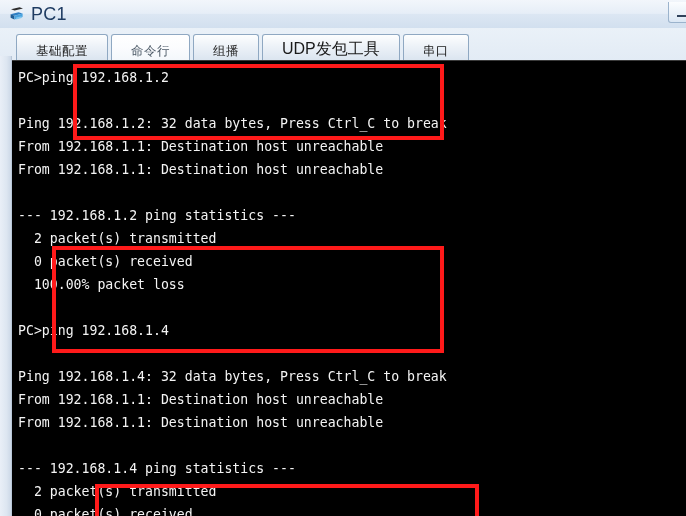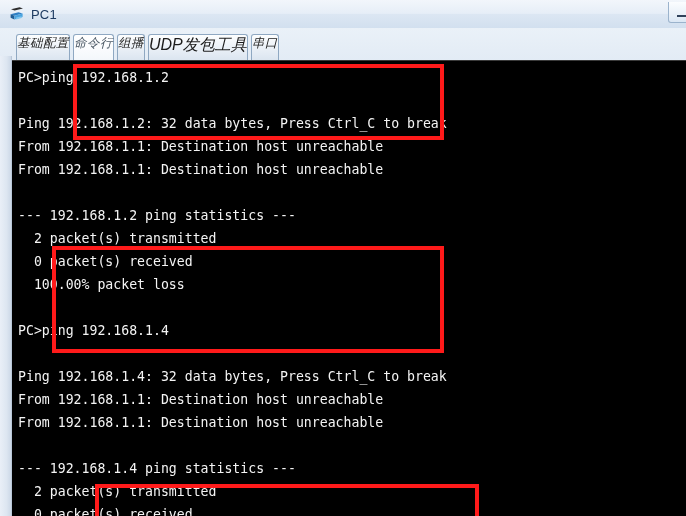--- a/index.html
+++ b/index.html
@@ -36,21 +36,21 @@
     padding-left: 8px;
   }
   #app-icon {
     width: 18px;
     height: 18px;
     flex: 0 0 18px;
     position: relative;
     margin-right: 5px;
   }
   #title-text {
-    font-size: 13px;
+    font-size: 18px;
     color: #1f3c62;
     letter-spacing: 0.2px;
     white-space: nowrap;
   }
   #winbtns {
     position: absolute;
     right: -14px;
     top: 2px;
     display: flex;
     align-items: flex-start;
@@ -92,27 +92,26 @@
   .tab {
     height: 26px;
     box-sizing: border-box;
     border: 1px solid #8fa8c2;
     border-bottom: none;
     border-radius: 3px 3px 0 0;
     background: linear-gradient(to bottom, #fdfefe 0%, #edf2f8 45%, #dbe5f0 100%);
     color: #1b1b1b;
     font-size: 12.5px;
     display: flex;
-    align-items: flex-start;
+    align-items: flex-end;
     justify-content: center;
     margin-right: 3px;
-    padding: 0 0;
+    padding: 0 19px;
     white-space: nowrap;
     letter-spacing: 0.5px;
-    font-style: italic;
   }
   .tab.selected {
     background: linear-gradient(to bottom, #ffffff 0%, #fbfcfe 50%, #f3f7fb 100%);
     color: #4d5a67;
   }
   .tab.t-udp { font-size: 16px; letter-spacing: 0; }
 
   
   #term-frame {
     position: absolute;

